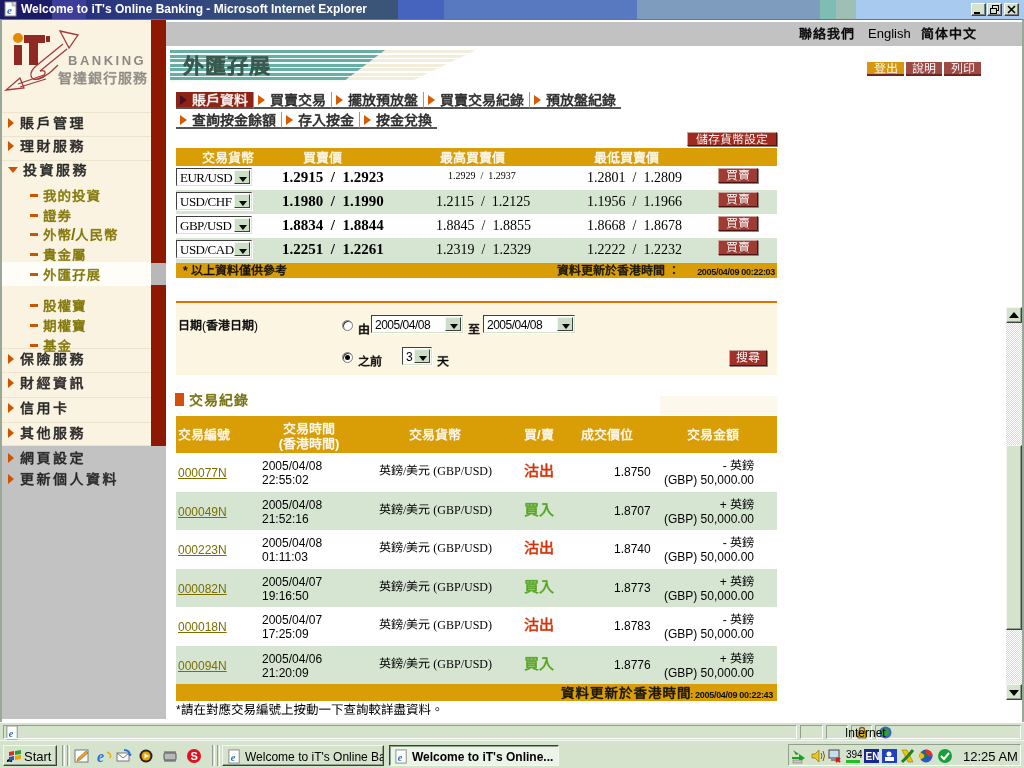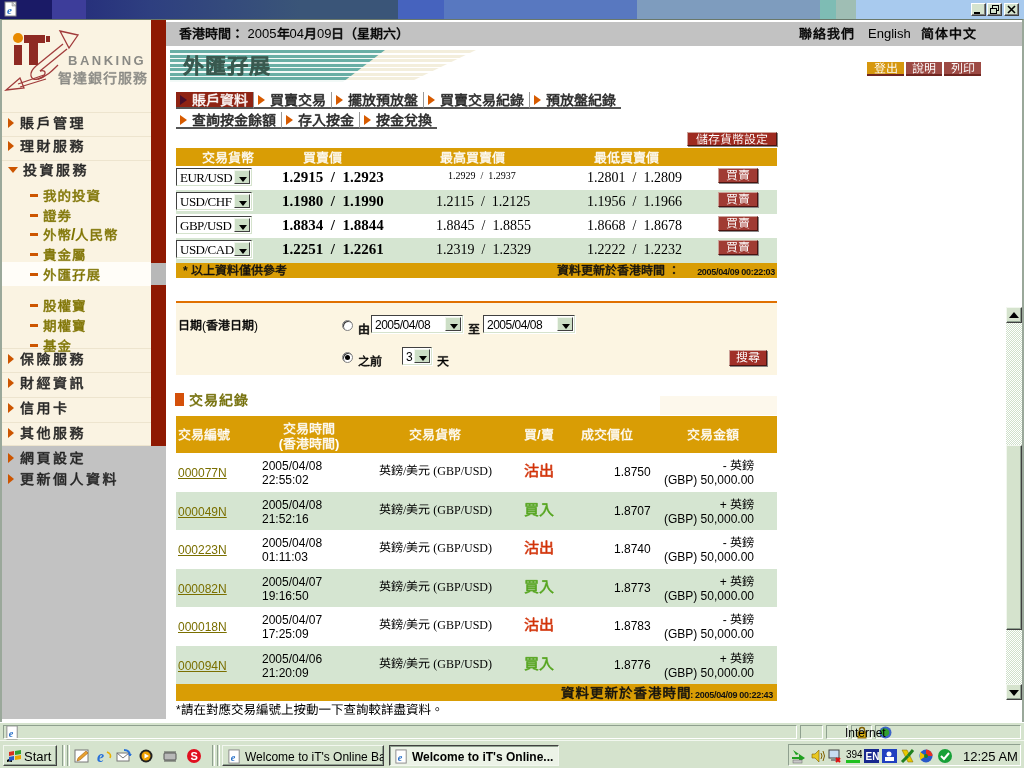--- a/index.html
+++ b/index.html
@@ -73,20 +73,21 @@
 .raised{background:#D5E3CD;border-top:1px solid #F2F7EF;border-left:1px solid #F2F7EF;border-right:1px solid #404040;border-bottom:1px solid #404040;box-shadow:inset -1px -1px 0 #8FA08F}
 .sunken{background:#ECF3E7;border-top:1px solid #404040;border-left:1px solid #404040;border-right:1px solid #F2F7EF;border-bottom:1px solid #F2F7EF;box-shadow:inset 1px 1px 0 #8FA08F}
 .tdiv{position:absolute;top:4px;width:3px;height:21px;border-left:1px solid #8FA08F;border-right:1px solid #fff}
 </style></head><body>
 <div id="titlebar">
     <svg class="abs" style="left:3px;top:1px" width="16" height="16" viewBox="0 0 16 16">
 <rect x="2" y="1" width="11" height="14" fill="#fff" stroke="#888"></rect>
 <path d="M9 1 L13 5 L9 5 Z" fill="#ccc" stroke="#888" stroke-width=".5"></path>
 <text x="4" y="13" font-size="11" fill="#2870C8" font-family="Liberation Serif" font-weight="bold" font-style="italic">e</text>
 </svg>
+    <div class="txt">Welcome to iT's Online Banking - Microsoft Internet Explorer</div>
     <div class="winbtn" style="left:971px"><svg width="9" height="9" viewBox="0 0 9 9" style="margin-top:1px">
         <rect x="0" y="7" width="6" height="2" fill="#000"></rect>
       </svg></div>
     <div class="winbtn" style="left:987px"><svg width="9" height="9" viewBox="0 0 9 9" style="margin-top:1px">
         <rect x="2.5" y="0.5" width="6" height="5" fill="none" stroke="#000"></rect>
         <rect x="0.5" y="3.5" width="6" height="5" fill="#D5E3CD" stroke="#000"></rect>
       </svg></div>
     <div class="winbtn" style="left:1004px"><svg width="9" height="9" viewBox="0 0 9 9" style="margin-top:1px">
         <path d="M1 1 L8 8 M8 1 L1 8" stroke="#000" stroke-width="1.6"></path>
       </svg></div>
@@ -261,46 +262,20 @@
       <g fill="currentColor" stroke="currentColor" stroke-width="11">
         <use href="#u66F4" x="0"></use>
         <use href="#u65B0" x="295"></use>
         <use href="#u500B" x="589"></use>
         <use href="#u4EBA" x="884"></use>
         <use href="#u8CC7" x="1179"></use>
         <use href="#u6599" x="1473"></use>
       </g>
     </svg></div>
 <div id="graybar">
-    <div class="abs" style="left:13px;top:4px"><svg class="cj" style="vertical-align:-0.12em;" width="65.0" height="13" viewBox="0 0 1250 250">
-        <g fill="currentColor" stroke="currentColor" stroke-width="11">
-          <use href="#u9999" x="0"></use>
-          <use href="#u6E2F" x="250"></use>
-          <use href="#u6642" x="500"></use>
-          <use href="#u9593" x="750"></use>
-          <use href="#uFF1A" x="1000"></use>
-        </g>
-      </svg> 2005<svg class="cj" style="vertical-align:-0.12em;" width="13.0" height="13" viewBox="0 0 250 250">
-        <g fill="currentColor" stroke="currentColor" stroke-width="11">
-          <use href="#u5E74" x="0"></use>
-        </g>
-      </svg>04<svg class="cj" style="vertical-align:-0.12em;" width="13.0" height="13" viewBox="0 0 250 250">
-        <g fill="currentColor" stroke="currentColor" stroke-width="11">
-          <use href="#u6708" x="0"></use>
-        </g>
-      </svg>09<svg class="cj" style="vertical-align:-0.12em;" width="78.0" height="13" viewBox="0 0 1500 250">
-        <g fill="currentColor" stroke="currentColor" stroke-width="11">
-          <use href="#u65E5" x="0"></use>
-          <use href="#uFF08" x="250"></use>
-          <use href="#u661F" x="500"></use>
-          <use href="#u671F" x="750"></use>
-          <use href="#u516D" x="1000"></use>
-          <use href="#uFF09" x="1250"></use>
-        </g>
-      </svg></div>
     <div class="abs" style="left:633px;top:4px"><svg class="cj" style="vertical-align:-0.12em;" width="55.0" height="13" viewBox="0 0 1058 250">
         <g fill="currentColor" stroke="currentColor" stroke-width="11">
           <use href="#u806F" x="0"></use>
           <use href="#u7D61" x="269"></use>
           <use href="#u6211" x="538"></use>
           <use href="#u5011" x="808"></use>
         </g>
       </svg></div>
     <div class="abs" style="left:702px;top:4px;font-size:13px">English</div>
     <div class="abs" style="left:755px;top:4px"><svg class="cj" style="vertical-align:-0.12em;" width="55.0" height="13" viewBox="0 0 1058 250">

